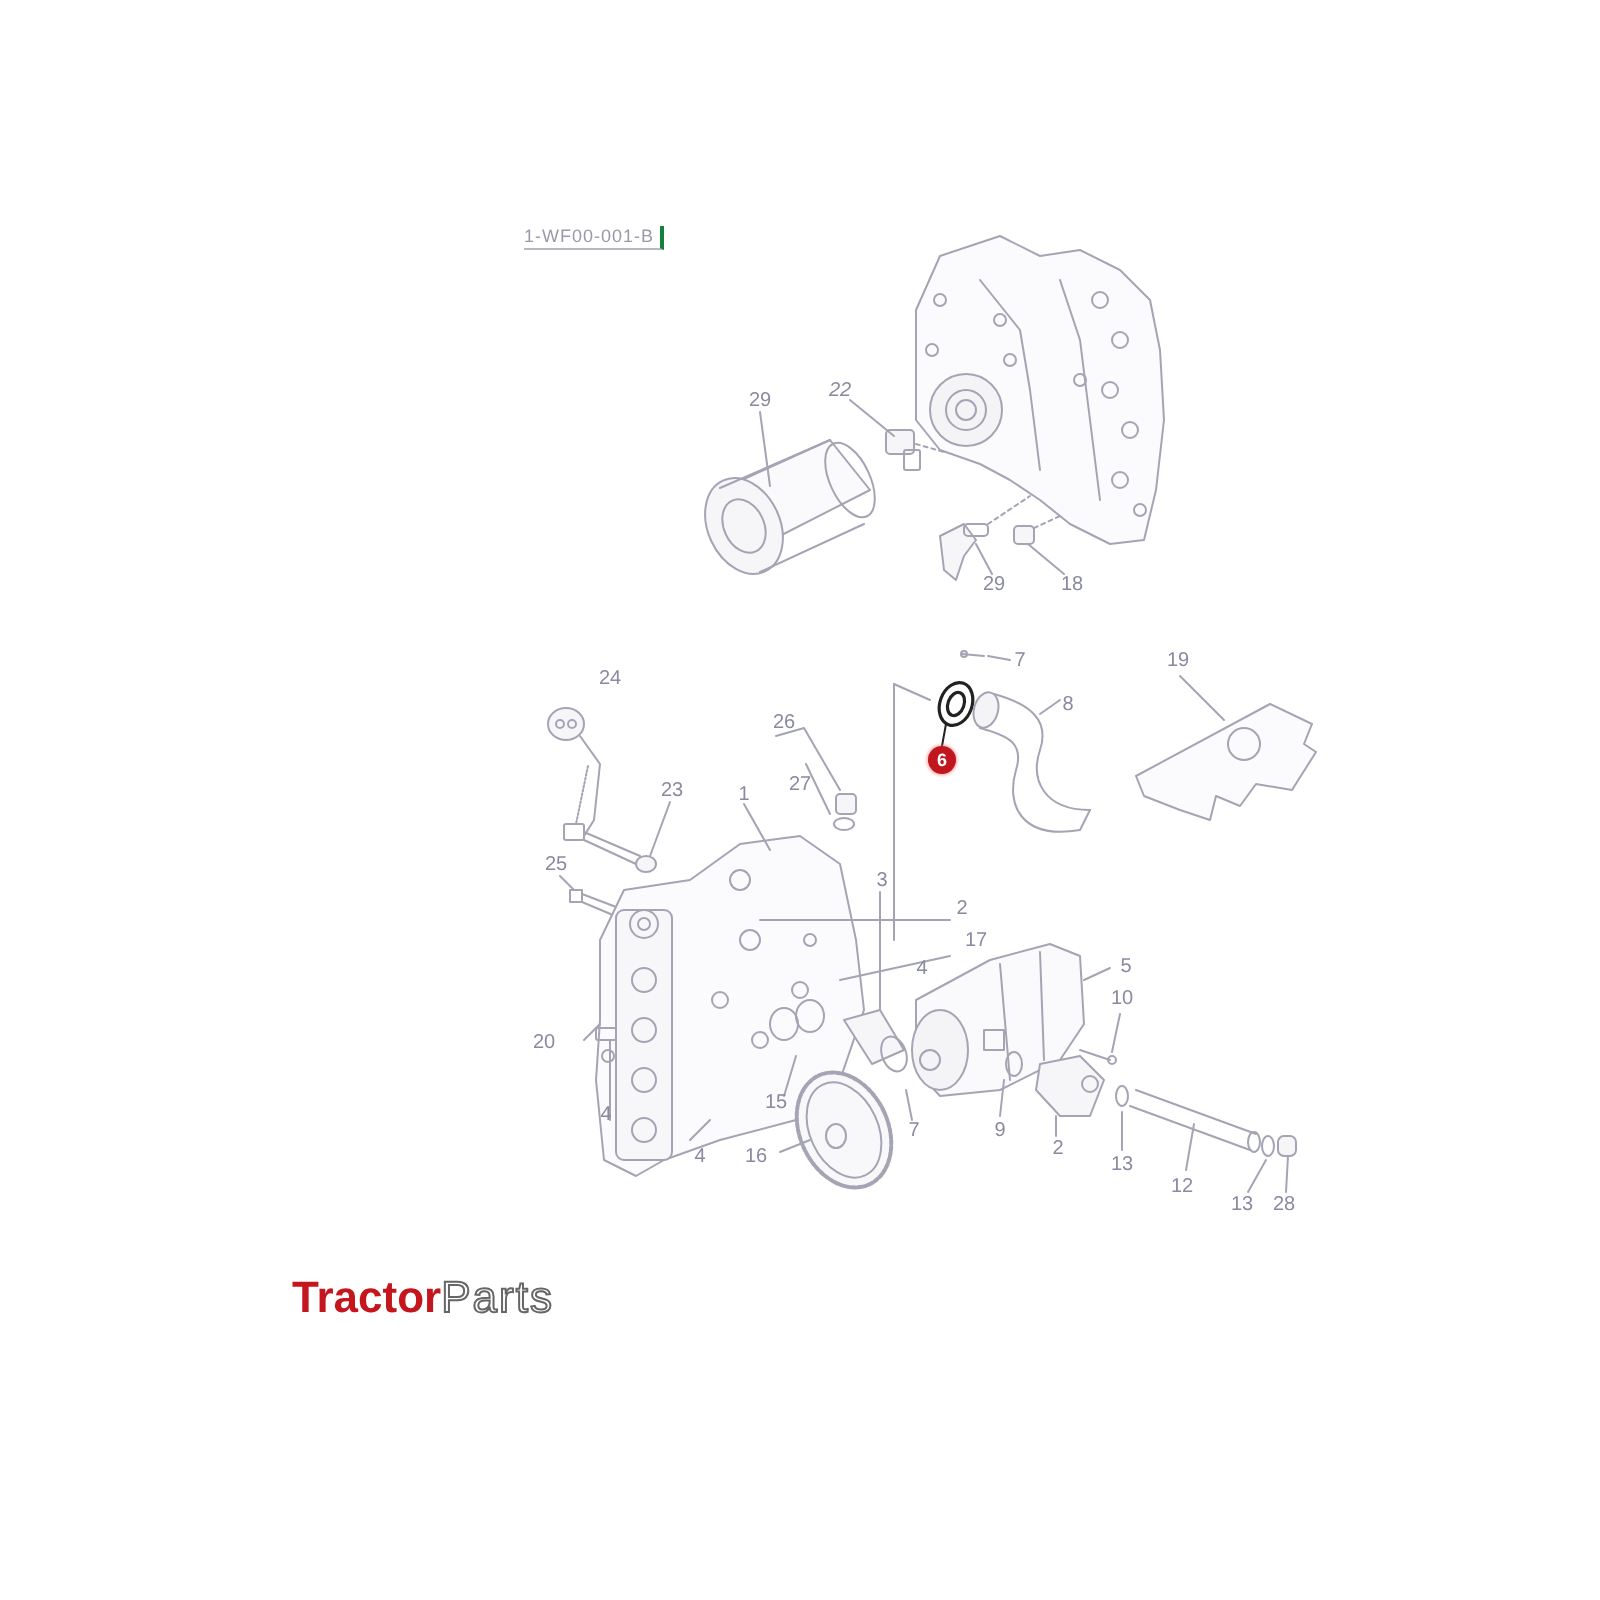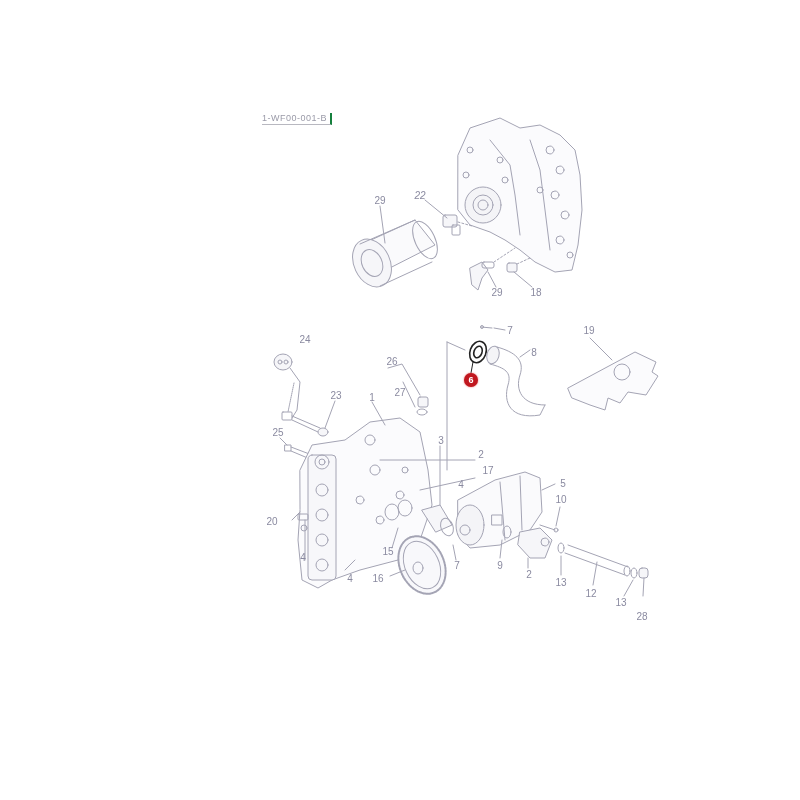--- a/index.html
+++ b/index.html
@@ -236,19 +236,22 @@
     <div class="lbl" style="left: 388px; top: 552px;">15</div>
     <div class="lbl" style="left: 500px; top: 566px;">9</div>
     <div class="lbl" style="left: 457px; top: 566px;">7</div>
     <div class="lbl" style="left: 303px; top: 558px;">4</div>
     <div class="lbl" style="left: 529px; top: 575px;">2</div>
     <div class="lbl" style="left: 561px; top: 583px;">13</div>
     <div class="lbl" style="left: 350px; top: 579px;">4</div>
     <div class="lbl" style="left: 378px; top: 579px;">16</div>
     <div class="lbl" style="left: 591px; top: 594px;">12</div>
     <div class="lbl" style="left: 621px; top: 603px;">13</div>
-    <div class="lbl" style="left: 642px; top: 617px;">28</div>
+    <div class="lbl" style="left: 642px; top: 603px;">28</div>
   </div>
 
 <div class="badge" id="hl-badge" style="left: 471px; top: 380px; background: rgb(192, 23, 31);">6</div>
 
 <div class="logo">
+  <div class="logo-line2">
+    <span class="logo-tractor">Tractor</span><span class="logo-parts">Parts</span>
+  </div>
 </div>
 
 </body></html>

